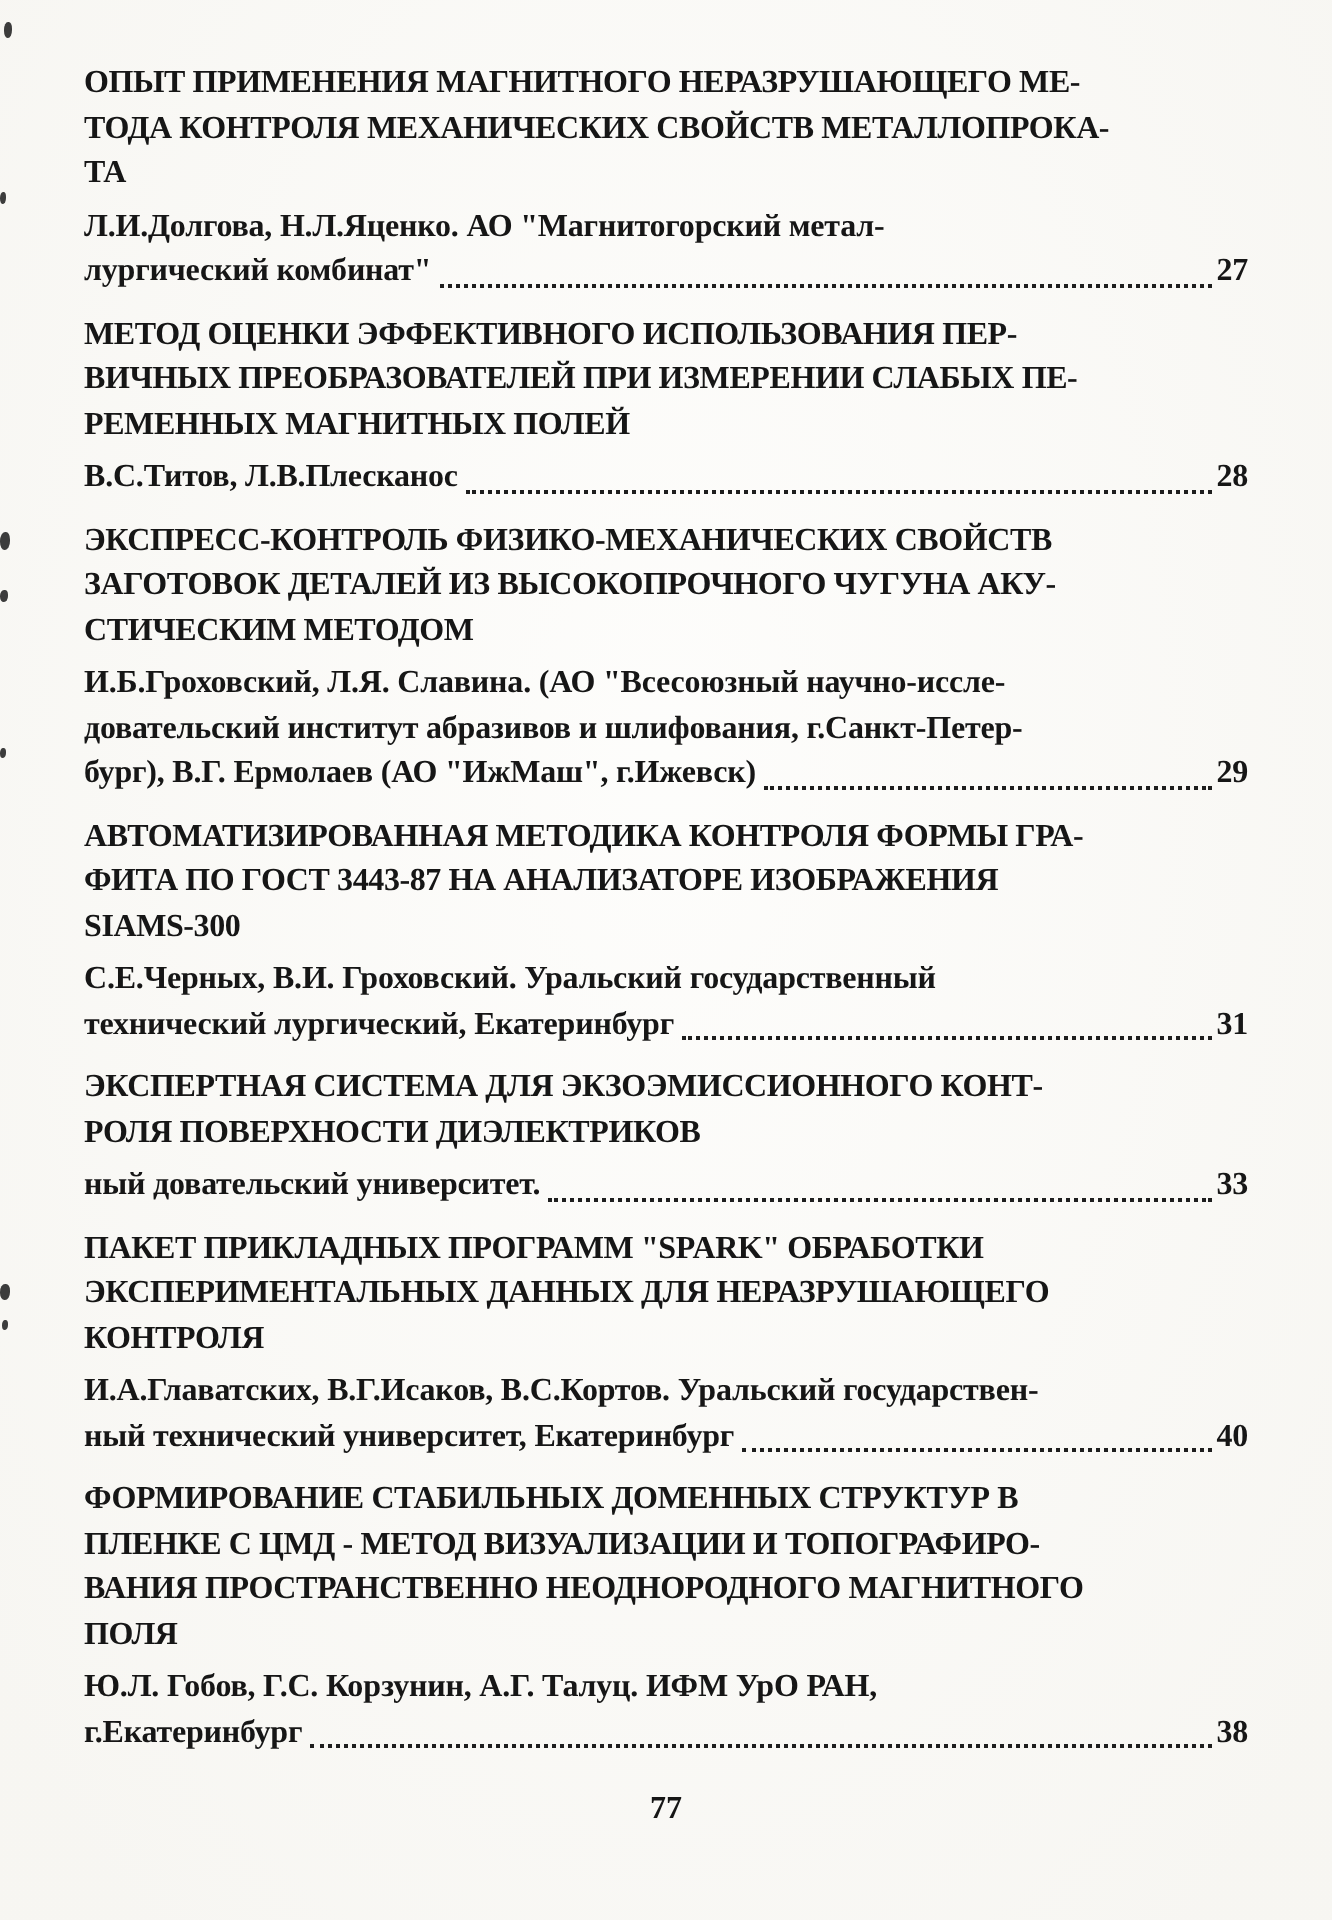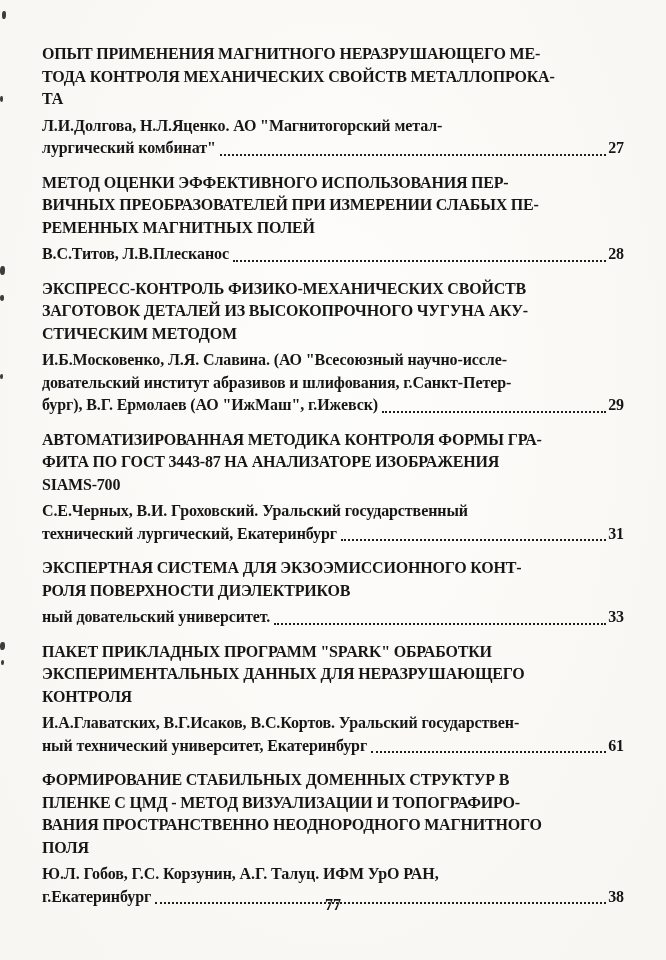--- a/index.html
+++ b/index.html
@@ -20,21 +20,21 @@
     background:
       radial-gradient(ellipse at 50% 40%, rgba(255,255,255,0.6), rgba(0,0,0,0.015) 90%),
       #fbfaf6;
   }
   .content {
     position: absolute;
     left: 42px;
     top: 31px;
     width: 582px;
   }
-  .entry { margin: 12px 0 9px 0; }
+  .entry { margin: 0 0 9px 0; }
   .title {
     margin: 0;
     font-size: 16px;
     line-height: 22.5px;
     font-weight: 700;
     letter-spacing: -0.2px;
     white-space: pre;
   }
   .authors {
     margin-top: 4px;
@@ -116,34 +116,34 @@
         <span class="page-num">28</span>
       </div>
     </div>
   </section>
 
   <section class="entry">
     <h2 class="title">ЭКСПРЕСС-КОНТРОЛЬ ФИЗИКО-МЕХАНИЧЕСКИХ СВОЙСТВ
 ЗАГОТОВОК ДЕТАЛЕЙ ИЗ ВЫСОКОПРОЧНОГО ЧУГУНА АКУ-
 СТИЧЕСКИМ МЕТОДОМ</h2>
     <div class="authors">
-      <div class="authors-pre">И.Б.Московенко, Л.Я. Славина. (АО "Всесоюзный научно-иссле-
+      <div class="authors-pre">И.Б.Гроховский, Л.Я. Славина. (АО "Всесоюзный научно-иссле-
 довательский институт абразивов и шлифования, г.Санкт-Петер-</div>
       <div class="authors-lastline">
         <span class="authors-text">бург), В.Г. Ермолаев (АО "ИжМаш", г.Ижевск)</span>
         <span class="leader"></span>
         <span class="page-num">29</span>
       </div>
     </div>
   </section>
 
   <section class="entry">
     <h2 class="title">АВТОМАТИЗИРОВАННАЯ МЕТОДИКА КОНТРОЛЯ ФОРМЫ ГРА-
 ФИТА ПО ГОСТ 3443-87 НА АНАЛИЗАТОРЕ ИЗОБРАЖЕНИЯ
-SIAMS-700</h2>
+SIAMS-300</h2>
     <div class="authors">
       <div class="authors-pre">С.Е.Черных, В.И. Гроховский. Уральский государственный</div>
       <div class="authors-lastline">
         <span class="authors-text">технический лургический, Екатеринбург</span>
         <span class="leader"></span>
         <span class="page-num">31</span>
       </div>
     </div>
   </section>
 
@@ -161,21 +161,21 @@
 
   <section class="entry">
     <h2 class="title">ПАКЕТ ПРИКЛАДНЫХ ПРОГРАММ "SPARK" ОБРАБОТКИ
 ЭКСПЕРИМЕНТАЛЬНЫХ ДАННЫХ ДЛЯ НЕРАЗРУШАЮЩЕГО
 КОНТРОЛЯ</h2>
     <div class="authors">
       <div class="authors-pre">И.А.Главатских, В.Г.Исаков, В.С.Кортов. Уральский государствен-</div>
       <div class="authors-lastline">
         <span class="authors-text">ный технический университет, Екатеринбург</span>
         <span class="leader"></span>
-        <span class="page-num">61</span>
+        <span class="page-num">40</span>
       </div>
     </div>
   </section>
 
   <section class="entry">
     <h2 class="title">ФОРМИРОВАНИЕ СТАБИЛЬНЫХ ДОМЕННЫХ СТРУКТУР В
 ПЛЕНКЕ С ЦМД - МЕТОД ВИЗУАЛИЗАЦИИ И ТОПОГРАФИРО-
 ВАНИЯ ПРОСТРАНСТВЕННО НЕОДНОРОДНОГО МАГНИТНОГО
 ПОЛЯ</h2>
     <div class="authors">

